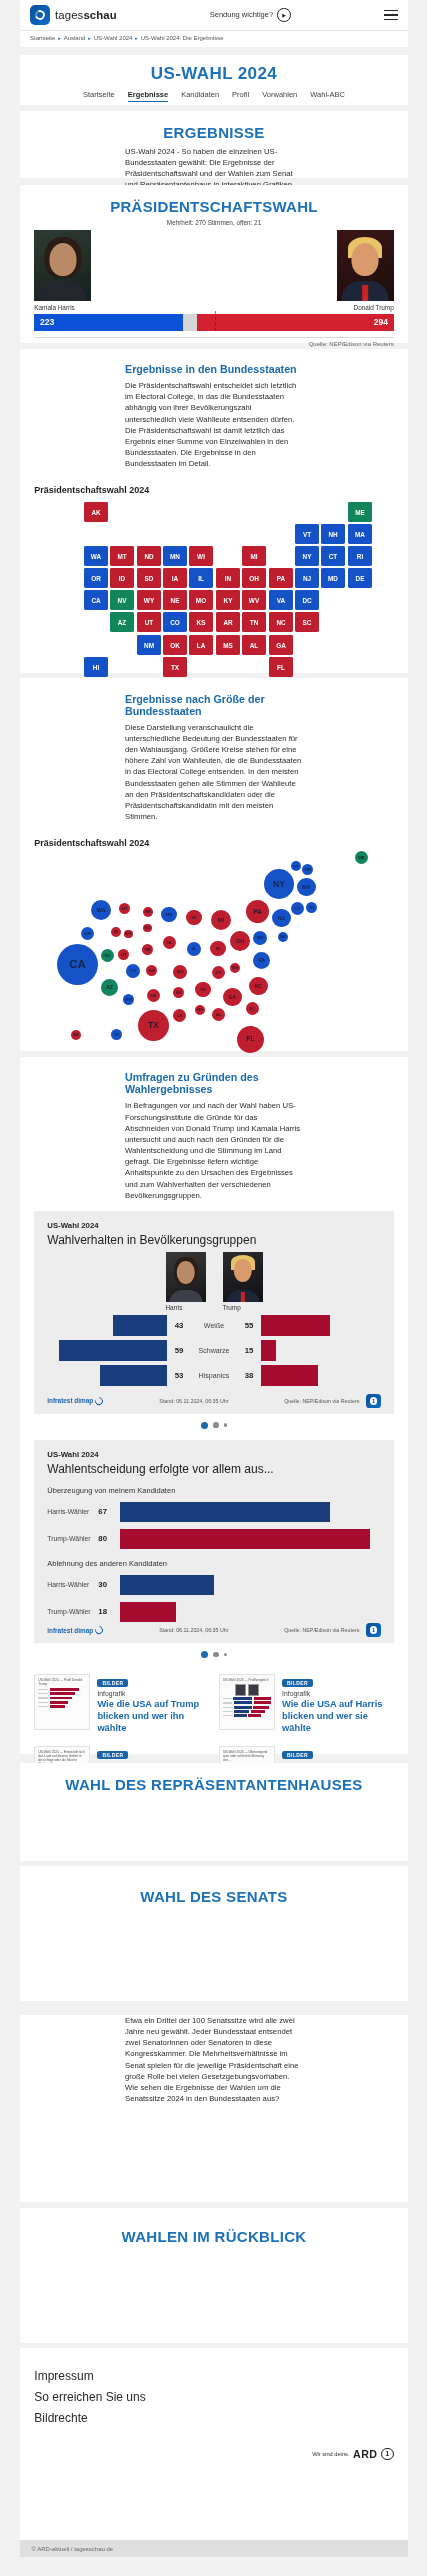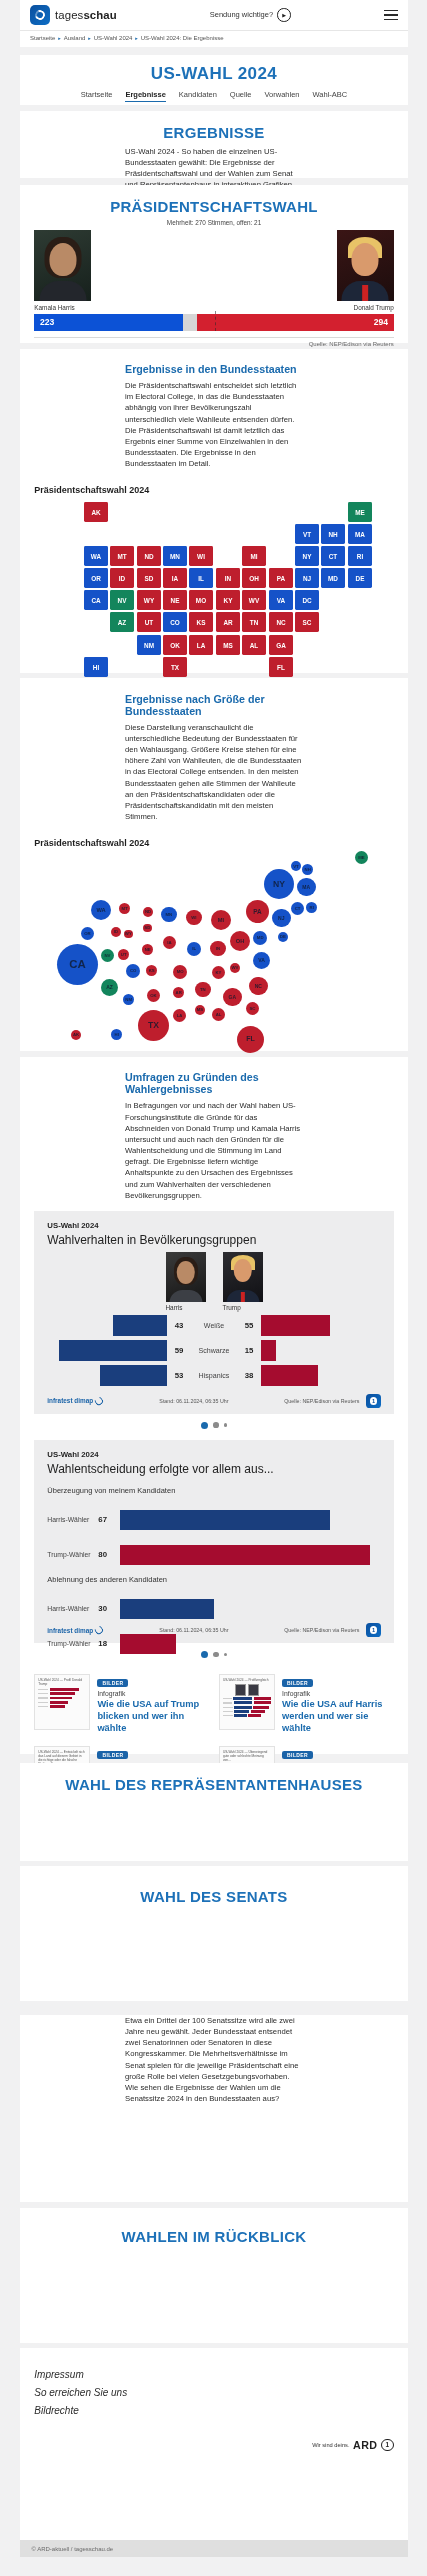--- a/index.html
+++ b/index.html
@@ -80,21 +80,21 @@
   .foot-src{margin-right:7.1px;}
   .ard-mini{width:14.3px;height:14.3px;border-radius:3.6px;background:linear-gradient(135deg,#0a4f9e,#0e6ec5);display:flex;align-items:center;justify-content:center;}
   .ard-mini span{width:7.8px;height:7.8px;background:#fff;border-radius:50%;color:#0a4f9e;font-size:5.7px;font-weight:bold;display:flex;align-items:center;justify-content:center;}
   .dots{display:flex;justify-content:center;align-items:center;gap:5px;margin-top:7.8px;}
   .dot{border-radius:50%;cursor:pointer;}
   .dot.d0{width:7.1px;height:7.1px;background:#1a6aad;}
   .dot.d1{width:5.7px;height:5.7px;background:#8b8b8b;}
   .dot.d2{width:3.6px;height:3.6px;background:#8b8b8b;}
   
   .c2-group{font-size:7.5px;color:#333;margin:10px 0 2.9px;}
-  .c2-row{display:flex;align-items:center;margin-top:15px;}
+  .c2-row{display:flex;align-items:center;margin-top:7px;}
   .c2-lab{width:51px;font-size:6.8px;color:#444;}
   .c2-val{width:21.4px;font-size:7.8px;font-weight:bold;}
   .c2-barwrap{flex:1;}
   .c2-bar{height:20px;}
   
   .teaser-grid{display:grid;grid-template-columns:1fr 1fr;gap:11.4px 10px;margin:15.7px 14.3px 0;}
   .teaser{display:flex;gap:7.1px;cursor:pointer;}
   .thumb{width:56px;height:56px;background:#fbfbfb;border:0.7px solid #e2e2e2;flex-shrink:0;padding:2.9px;box-sizing:border-box;overflow:hidden;}
   .thumb .tcap{font-size:3.2px;color:#555;line-height:1.3;margin-bottom:2.1px;}
   .tmini-row{display:flex;align-items:center;gap:1.4px;margin-top:1.4px;}
@@ -107,21 +107,21 @@
   .teaser-kicker{font-size:6.8px;color:#444;margin-top:2.9px;}
   .teaser-title{font-size:9.3px;font-weight:bold;color:#1a6aad;line-height:1.25;margin-top:2.1px;}
   
   .empty-sec{text-align:center;}
   
   .footer{padding:10px 14.3px 0;box-sizing:border-box;}
   .acc-row{display:flex;justify-content:space-between;align-items:center;border-top:0.7px solid #ddd;height:17px;font-size:7.5px;font-weight:bold;color:#2b2b2b;cursor:pointer;}
   .acc-row:last-of-type{border-bottom:0.7px solid #ddd;}
   .chev{width:5px;height:5px;border-right:1.1px solid #555;border-bottom:1.1px solid #555;transform:rotate(45deg);margin-right:2.9px;margin-top:-2.1px;}
   .foot-links{margin-top:7.1px;}
-  .foot-links div{font-size:10px;color:#2b2b2b;padding:3.6px 0;cursor:pointer;font-style:italic;}
+  .foot-links div{font-size:12px;color:#2b2b2b;padding:3.6px 0;cursor:pointer;}
   .ard-claim{display:flex;justify-content:flex-end;align-items:center;gap:3.6px;margin:18.5px 0 7.1px;}
   .ard-claim .claim{font-size:5.7px;color:#333;}
   .ard-claim .ardword{font-size:10.7px;font-weight:bold;color:#1f1f1f;letter-spacing:0.4px;}
   .ard-claim .ard-circle{width:10.7px;height:10.7px;border:1.4px solid #1f1f1f;border-radius:50%;font-size:6.4px;font-weight:bold;display:flex;align-items:center;justify-content:center;color:#1f1f1f;}
   .copyright{background:#dfdfdf;margin:0 20px;height:16.4px;display:flex;align-items:center;padding-left:11.4px;font-size:6px;color:#6a6a6a;}
 </style>
 </head>
 <body>
 
 <div class="card topbar">
@@ -151,21 +151,21 @@
     <a>US-Wahl 2024: Die Ergebnisse</a>
   </div>
 <div class="gap" style="height:4.3px"></div>
 
 <div class="card hero">
   <h1>US-WAHL 2024</h1>
   <div class="tabs" id="tabs">
       <div class="tab">Startseite</div>
       <div class="tab active">Ergebnisse</div>
       <div class="tab">Kandidaten</div>
-      <div class="tab">Quelle</div>
+      <div class="tab">Profil</div>
       <div class="tab">Vorwahlen</div>
       <div class="tab">Wahl-ABC</div>
     </div>
 </div>
 <div class="gap"></div>
 
 <div class="card" style="height:67px">
   <h2 class="sec-title">ERGEBNISSE</h2>
   <div class="inset">
       <p class="body-text">US-Wahl 2024 - So haben die einzelnen US-Bundesstaaten gewählt: Die Ergebnisse der Präsidentschaftswahl und der Wahlen zum Senat und Repräsentantenhaus in interaktiven Grafiken.</p>
@@ -536,21 +536,21 @@
             <div class="tmini-lab"></div>
             <div class="tbar" style="width: 31%; background: rgb(26, 62, 125);"></div>
             <div class="tbar" style="width: 30%; background: rgb(165, 12, 47);"></div>
           </div>
           <div class="tmini-row">
             <div class="tmini-lab"></div>
             <div class="tbar" style="width: 26%; background: rgb(26, 62, 125);"></div>
             <div class="tbar" style="width: 26%; background: rgb(165, 12, 47);"></div>
           </div>
         </div>
-        <div class="teaser-text"><div class="badge">BILDER</div><div class="teaser-kicker">Infografik</div><div class="teaser-title">Wie die USA auf Harris werden und wer sie wählte</div></div>
+        <div class="teaser-text"><div class="badge">BILDER</div><div class="teaser-kicker">Infografik</div><div class="teaser-title">Wie die USA auf Harris blicken und wer sie wählte</div></div>
       </div>
       <div class="teaser">
         <div class="thumb">
           <div class="tcap">US-Wahl 2024 — Entwickelt sich das Land auf diesem Gebiet in die richtige oder die falsche Richtung?</div>
           <div class="tmini-row">
             <div class="tmini-lab"></div>
             <div class="tbar" style="width: 20%; background: rgb(49, 80, 110);"></div>
             <div class="tbar" style="width: 55%; background: rgb(214, 214, 214);"></div>
           </div>
           <div class="tmini-row">

